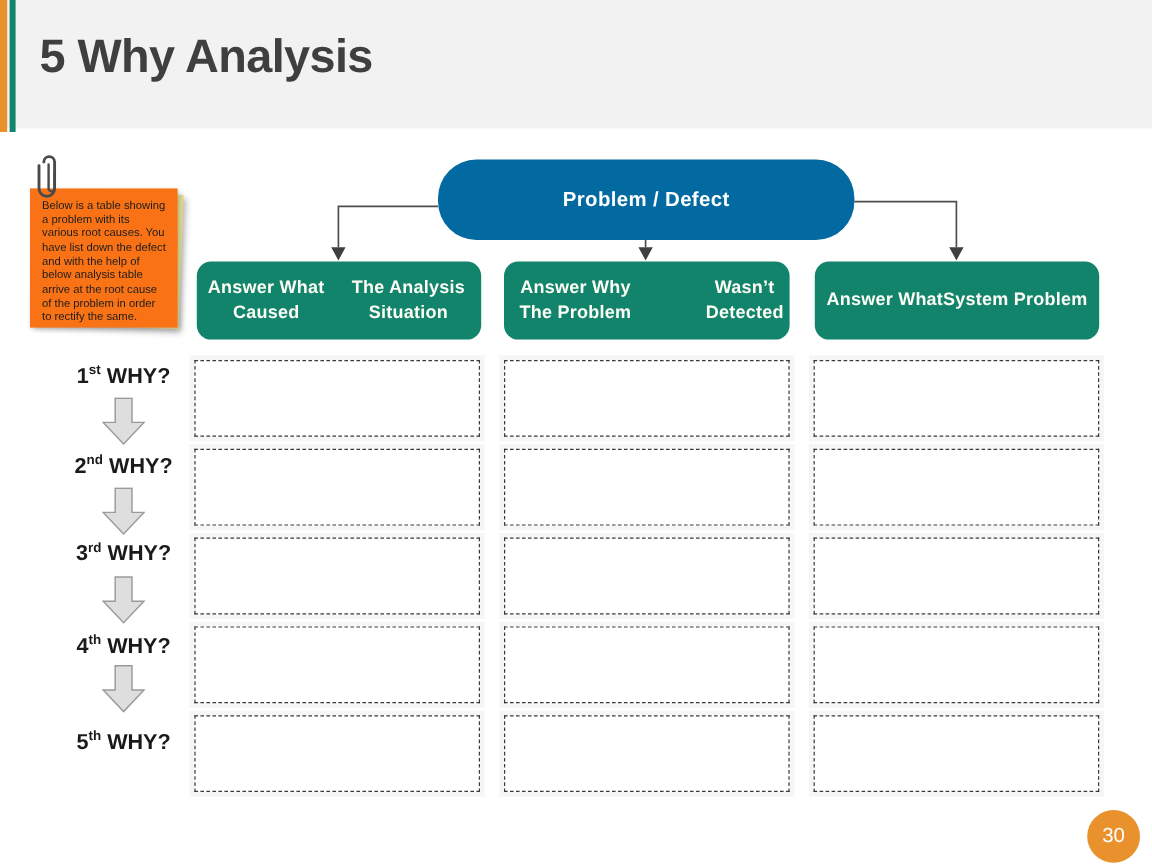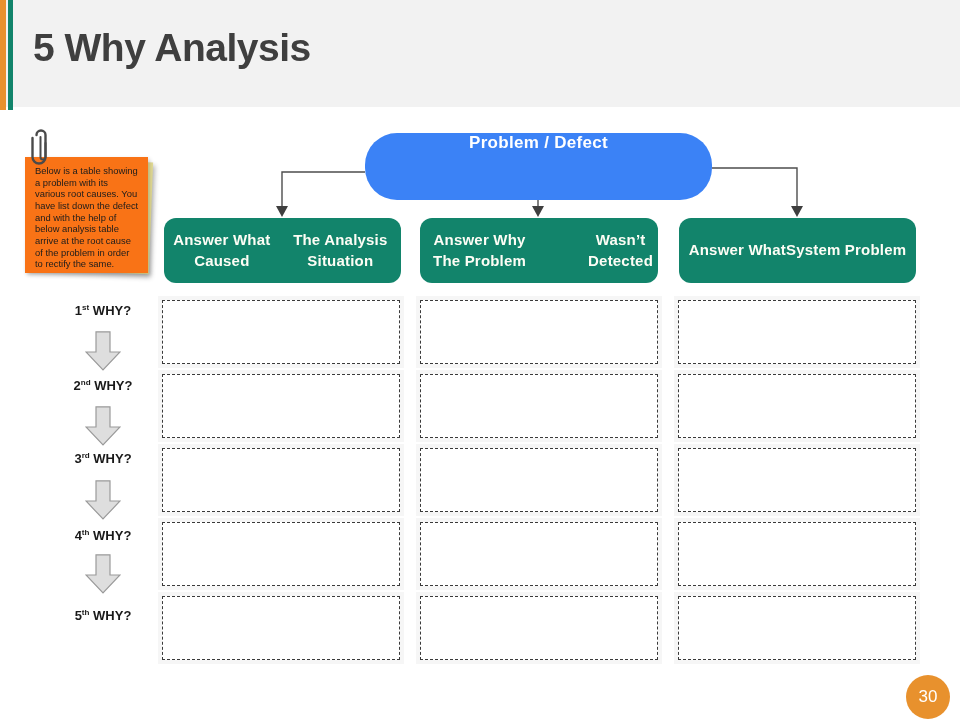--- a/index.html
+++ b/index.html
@@ -28,38 +28,38 @@
     background:#f97316;box-shadow:2px 2px 4px rgba(0,0,0,0.18);
   }
   .note-text{
     padding:8px 9px 0 10px;font-size:9.4px;line-height:1.24;color:#1c1c1c;
   }
   .paperclip{position:absolute;left:30px;top:124px;width:22px;height:44px;}
 
   
   .problem-box{
     position:absolute;left:365px;top:133px;width:347px;height:67px;
-    background:#3b82f6;border-radius:32px;display:flex;align-items:flex-start;justify-content:center;
+    background:#0369a1;border-radius:32px;display:flex;align-items:center;justify-content:center;
   }
   .problem-box span{color:#ffffff;font-size:17px;font-weight:bold;letter-spacing:0.3px;}
   .answer-box{
     position:absolute;top:218px;height:65px;background:#12846B;border-radius:12px;
     display:flex;flex-direction:row;align-items:center;justify-content:center;
     color:#fdfdf5;font-size:15px;font-weight:bold;line-height:1.35;text-align:center;
     letter-spacing:0.2px;
   }
   .answer-1{left:164px;width:237px;}
   .answer-2{left:420px;width:238px;gap:44px;}
   .answer-3{left:679px;width:237px;}
   .connectors{position:absolute;left:0;top:130px;width:960px;height:90px;}
 
   
   .why-label{
     position:absolute;left:43px;width:120px;height:22px;text-align:center;
-    font-size:13px;font-weight:bold;color:#1a1a1a;
+    font-size:18px;font-weight:bold;color:#1a1a1a;
   }
   .why-label sup{font-size:0.62em;}
   .why-1{top:303px;} .why-2{top:378px;} .why-3{top:451px;} .why-4{top:528px;} .why-5{top:608px;}
   .block-arrow{position:absolute;left:85px;width:36px;height:40px;}
   .arr-1{top:331px;} .arr-2{top:406px;} .arr-3{top:480px;} .arr-4{top:554px;}
 
   
   .grid{
     position:absolute;left:162px;top:300px;width:754px;height:360px;
     display:grid;grid-template-columns:repeat(3,238px);grid-template-rows:repeat(5,64px);

